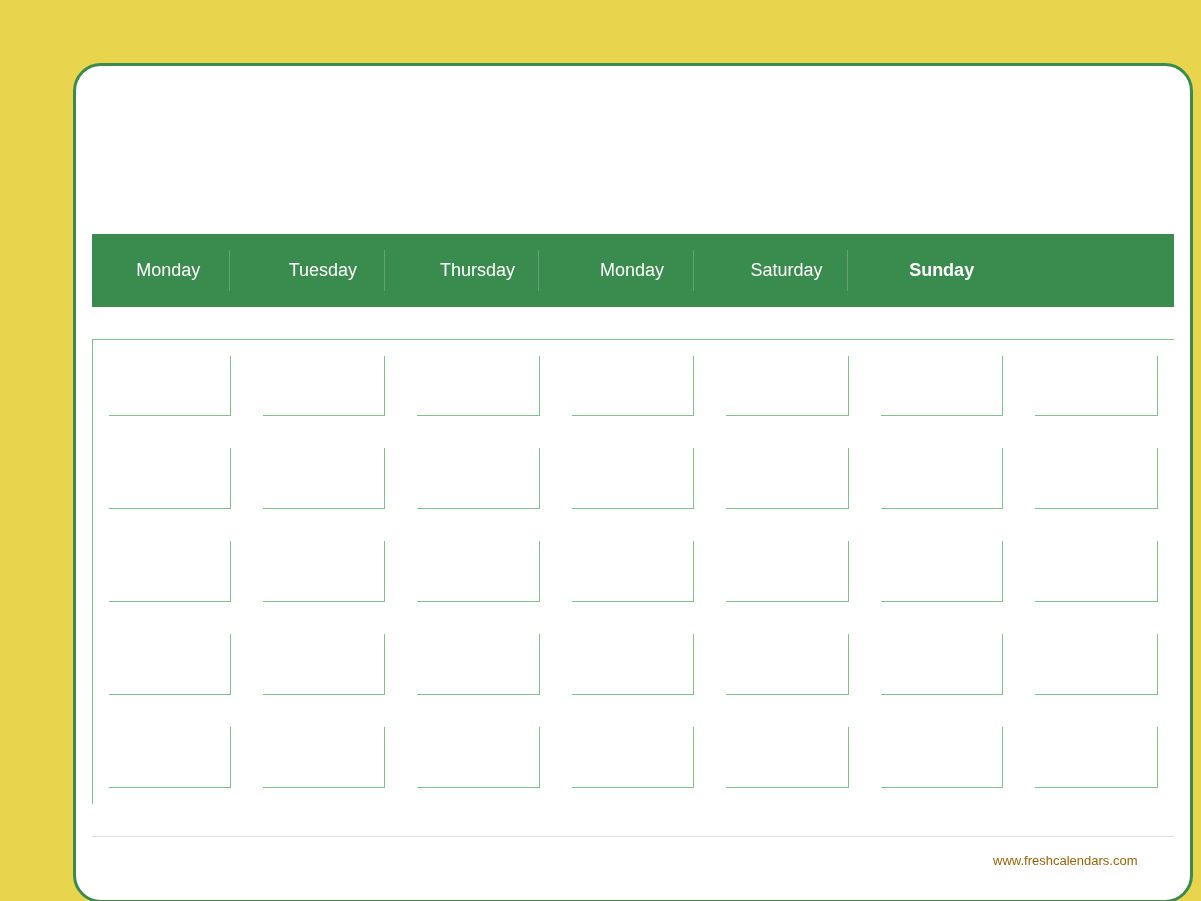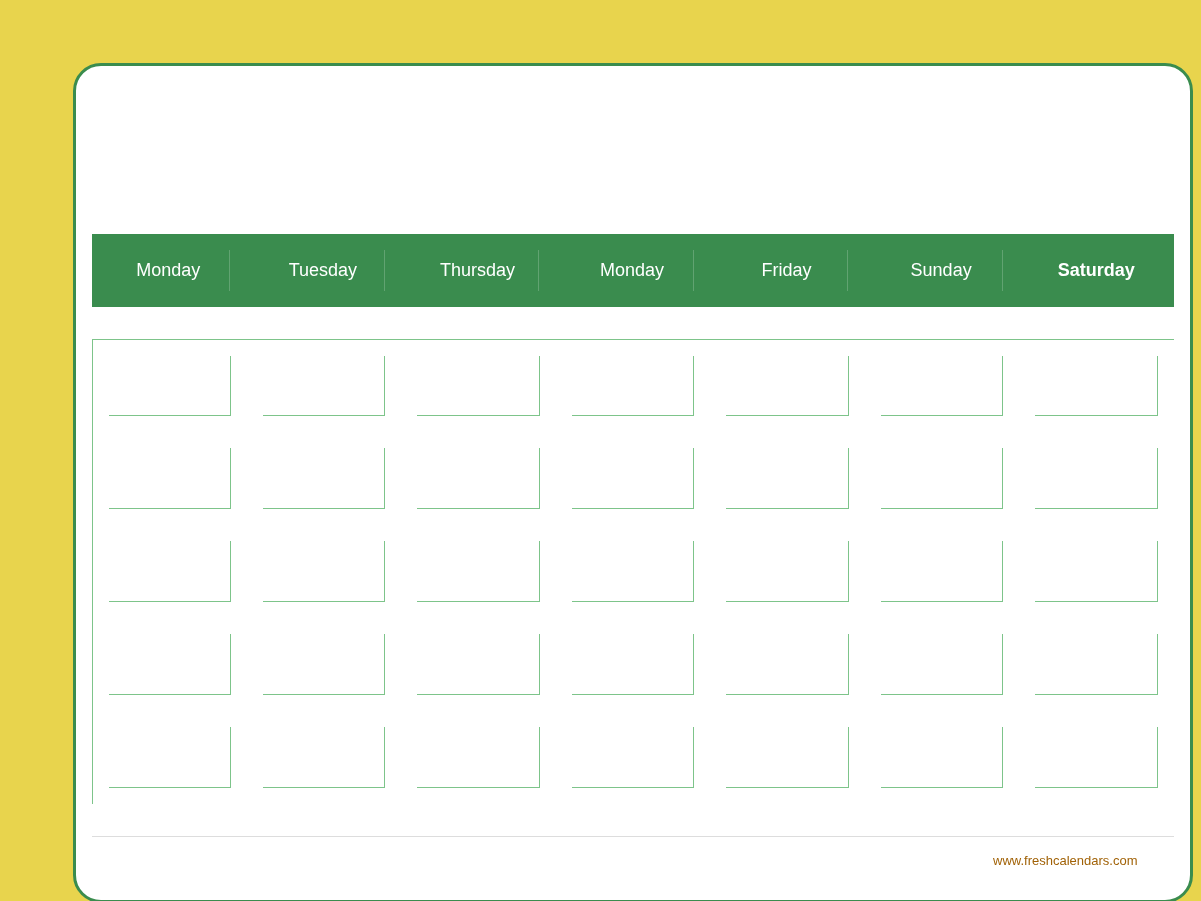--- a/index.html
+++ b/index.html
@@ -93,23 +93,22 @@
 
 <div class="calendar-container">
 
   <div class="title-area"></div>
 
   <div class="day-header-row">
     <div class="day-header">Monday</div>
     <div class="day-header">Tuesday</div>
     <div class="day-header">Thursday</div>
     <div class="day-header">Monday</div>
-    <div class="day-header">Friday</div>
+    <div class="day-header">Saturday</div>
     <div class="day-header">Sunday</div>
-    <div class="day-header">Saturday</div>
   </div>
 
   <div class="calendar-grid">
 
     <div class="calendar-cell"></div>
     <div class="calendar-cell"></div>
     <div class="calendar-cell"></div>
     <div class="calendar-cell"></div>
     <div class="calendar-cell"></div>
     <div class="calendar-cell"></div>

